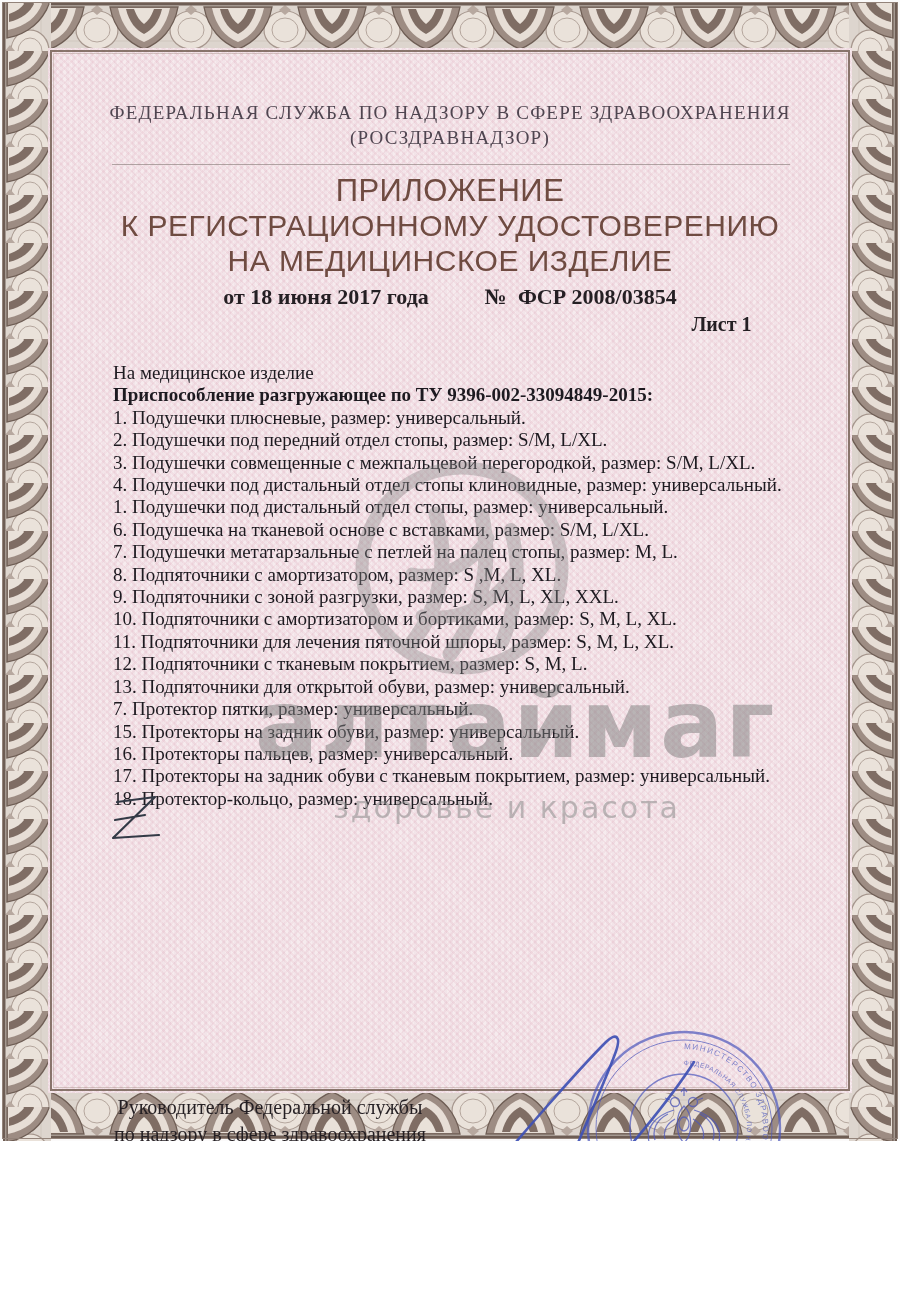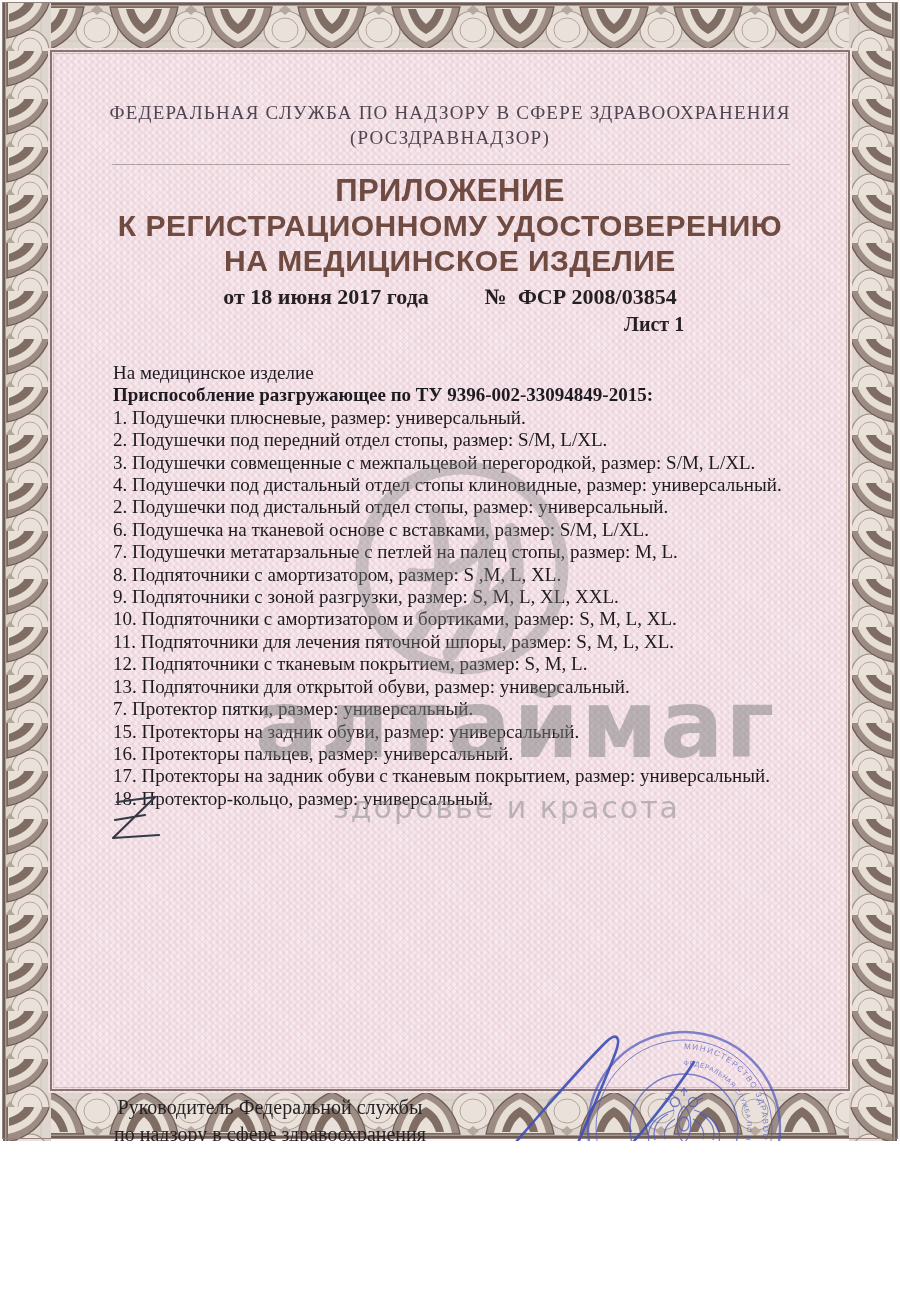--- a/index.html
+++ b/index.html
@@ -30,32 +30,32 @@
   
   .agency{
     position:absolute;left:60px;width:780px;top:100px;
     text-align:center;color:#4f4550;
     font-size:19px;letter-spacing:1.2px;line-height:25px;
   }
   .divider{position:absolute;left:112px;top:164px;width:678px;height:1px;background:#9a8c8b;opacity:.75;}
   .doc-title{
     position:absolute;left:60px;width:780px;top:173px;
     text-align:center;color:#6f4b41;
-    font-family:"Liberation Sans",sans-serif;font-weight:700;
+    font-family:"Liberation Sans",sans-serif;font-weight:400;
     font-size:30px;line-height:35px;letter-spacing:.5px;
   }
   .doc-title .t1{font-size:31px;}
   .issue-row{
     position:absolute;left:60px;width:780px;top:284px;
     display:flex;justify-content:center;gap:56px;
     font-weight:700;font-size:22px;color:#241f23;
   }
   .sheet{
-    position:absolute;left:624px;width:163px;top:313px;
-    text-align:left;font-weight:700;font-size:20px;color:#241f23;
+    position:absolute;left:640px;width:163px;top:313px;
+    text-align:center;font-weight:700;font-size:20px;color:#241f23;
   }
   
   .body-block{
     position:absolute;left:113px;top:362px;width:680px;
     font-size:19px;line-height:22.4px;color:#1d1a20;
   }
   .body-block .bold{font-weight:700;}
   
   .zmark{position:absolute;left:103px;top:788px;}
   
@@ -166,21 +166,21 @@
   <div class="sheet">Лист&nbsp;1</div>
 
   <div class="body-block">
     <div>На медицинское изделие</div>
     <div class="bold">Приспособление разгружающее по ТУ 9396-002-33094849-2015:</div>
     <div>
         <div>1. Подушечки плюсневые, размер: универсальный.</div>
         <div>2. Подушечки под передний отдел стопы, размер: S/M, L/XL.</div>
         <div>3. Подушечки совмещенные с межпальцевой перегородкой, размер: S/M, L/XL.</div>
         <div>4. Подушечки под дистальный отдел стопы клиновидные, размер: универсальный.</div>
-        <div>2. Подушечки под дистальный отдел стопы, размер: универсальный.</div>
+        <div>1. Подушечки под дистальный отдел стопы, размер: универсальный.</div>
         <div>6. Подушечка на тканевой основе с вставками, размер: S/M, L/XL.</div>
         <div>7. Подушечки метатарзальные с петлей на палец стопы, размер: M, L.</div>
         <div>8. Подпяточники с амортизатором, размер: S ,M, L, XL.</div>
         <div>9. Подпяточники с зоной разгрузки, размер: S, M, L, XL, XXL.</div>
         <div>10. Подпяточники с амортизатором и бортиками, размер: S, M, L, XL.</div>
         <div>11. Подпяточники для лечения пяточной шпоры, размер: S, M, L, XL.</div>
         <div>12. Подпяточники с тканевым покрытием, размер: S, M, L.</div>
         <div>13. Подпяточники для открытой обуви, размер: универсальный.</div>
         <div>7. Протектор пятки, размер: универсальный.</div>
         <div>15. Протекторы на задник обуви, размер: универсальный.</div>

